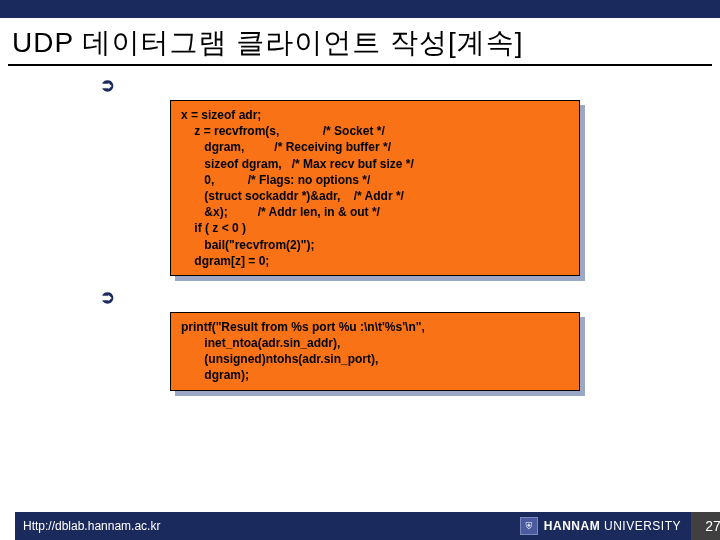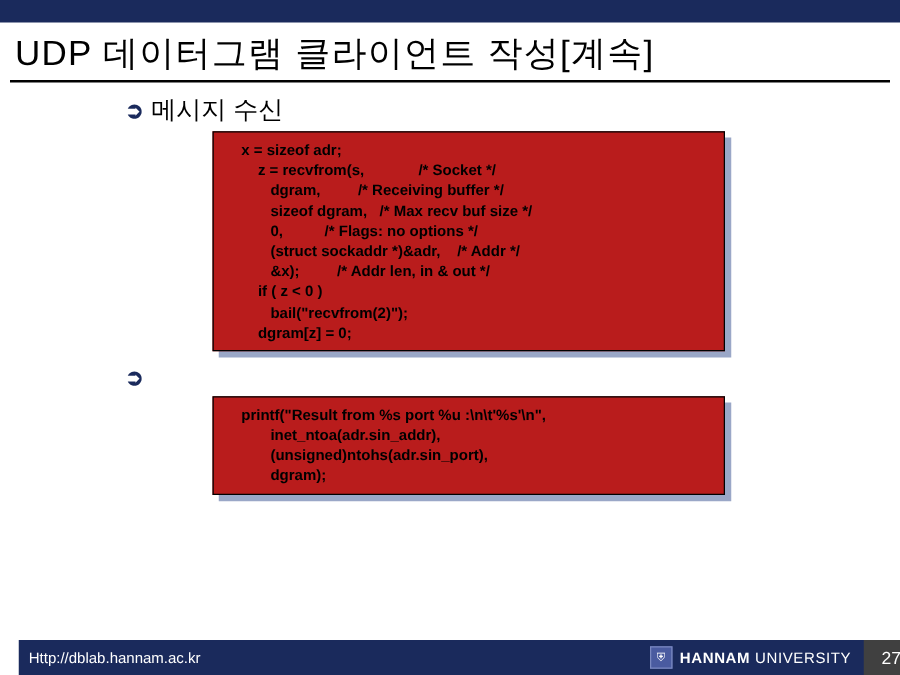--- a/index.html
+++ b/index.html
@@ -55,23 +55,23 @@
     position: absolute;
     top: 5px;
     left: 5px;
     width: 100%;
     height: 100%;
     background: #9aa7c7;
     z-index: 0;
   }
   .code-box {
     position: relative;
-    background: #b91c1c;
+    background: #f97316;
     border: 1.5px solid #000;
-    padding: 6px 22px;
+    padding: 6px 10px;
     font-family: "Segoe UI", Arial, sans-serif;
     font-size: 12px;
     line-height: 1.35;
     font-weight: bold;
     white-space: pre;
     z-index: 1;
   }
   .footer {
     position: absolute;
     bottom: 0;
@@ -127,21 +127,20 @@
 
 <div class="top-bar"></div>
 
 <div class="title">UDP 데이터그램 클라이언트 작성[계속]</div>
 <hr class="title-rule">
 
 <div class="content">
 
   <div class="bullet-row">
     <span class="bullet-icon">➲</span>
-    <span class="bullet-text">메시지 수신</span>
   </div>
 
   <div class="code-wrap">
     <div class="code-shadow"></div>
     <div class="code-box">x = sizeof adr;
     z = recvfrom(s,             /* Socket */
        dgram,         /* Receiving buffer */
        sizeof dgram,   /* Max recv buf size */
        0,          /* Flags: no options */
        (struct sockaddr *)&amp;adr,    /* Addr */

